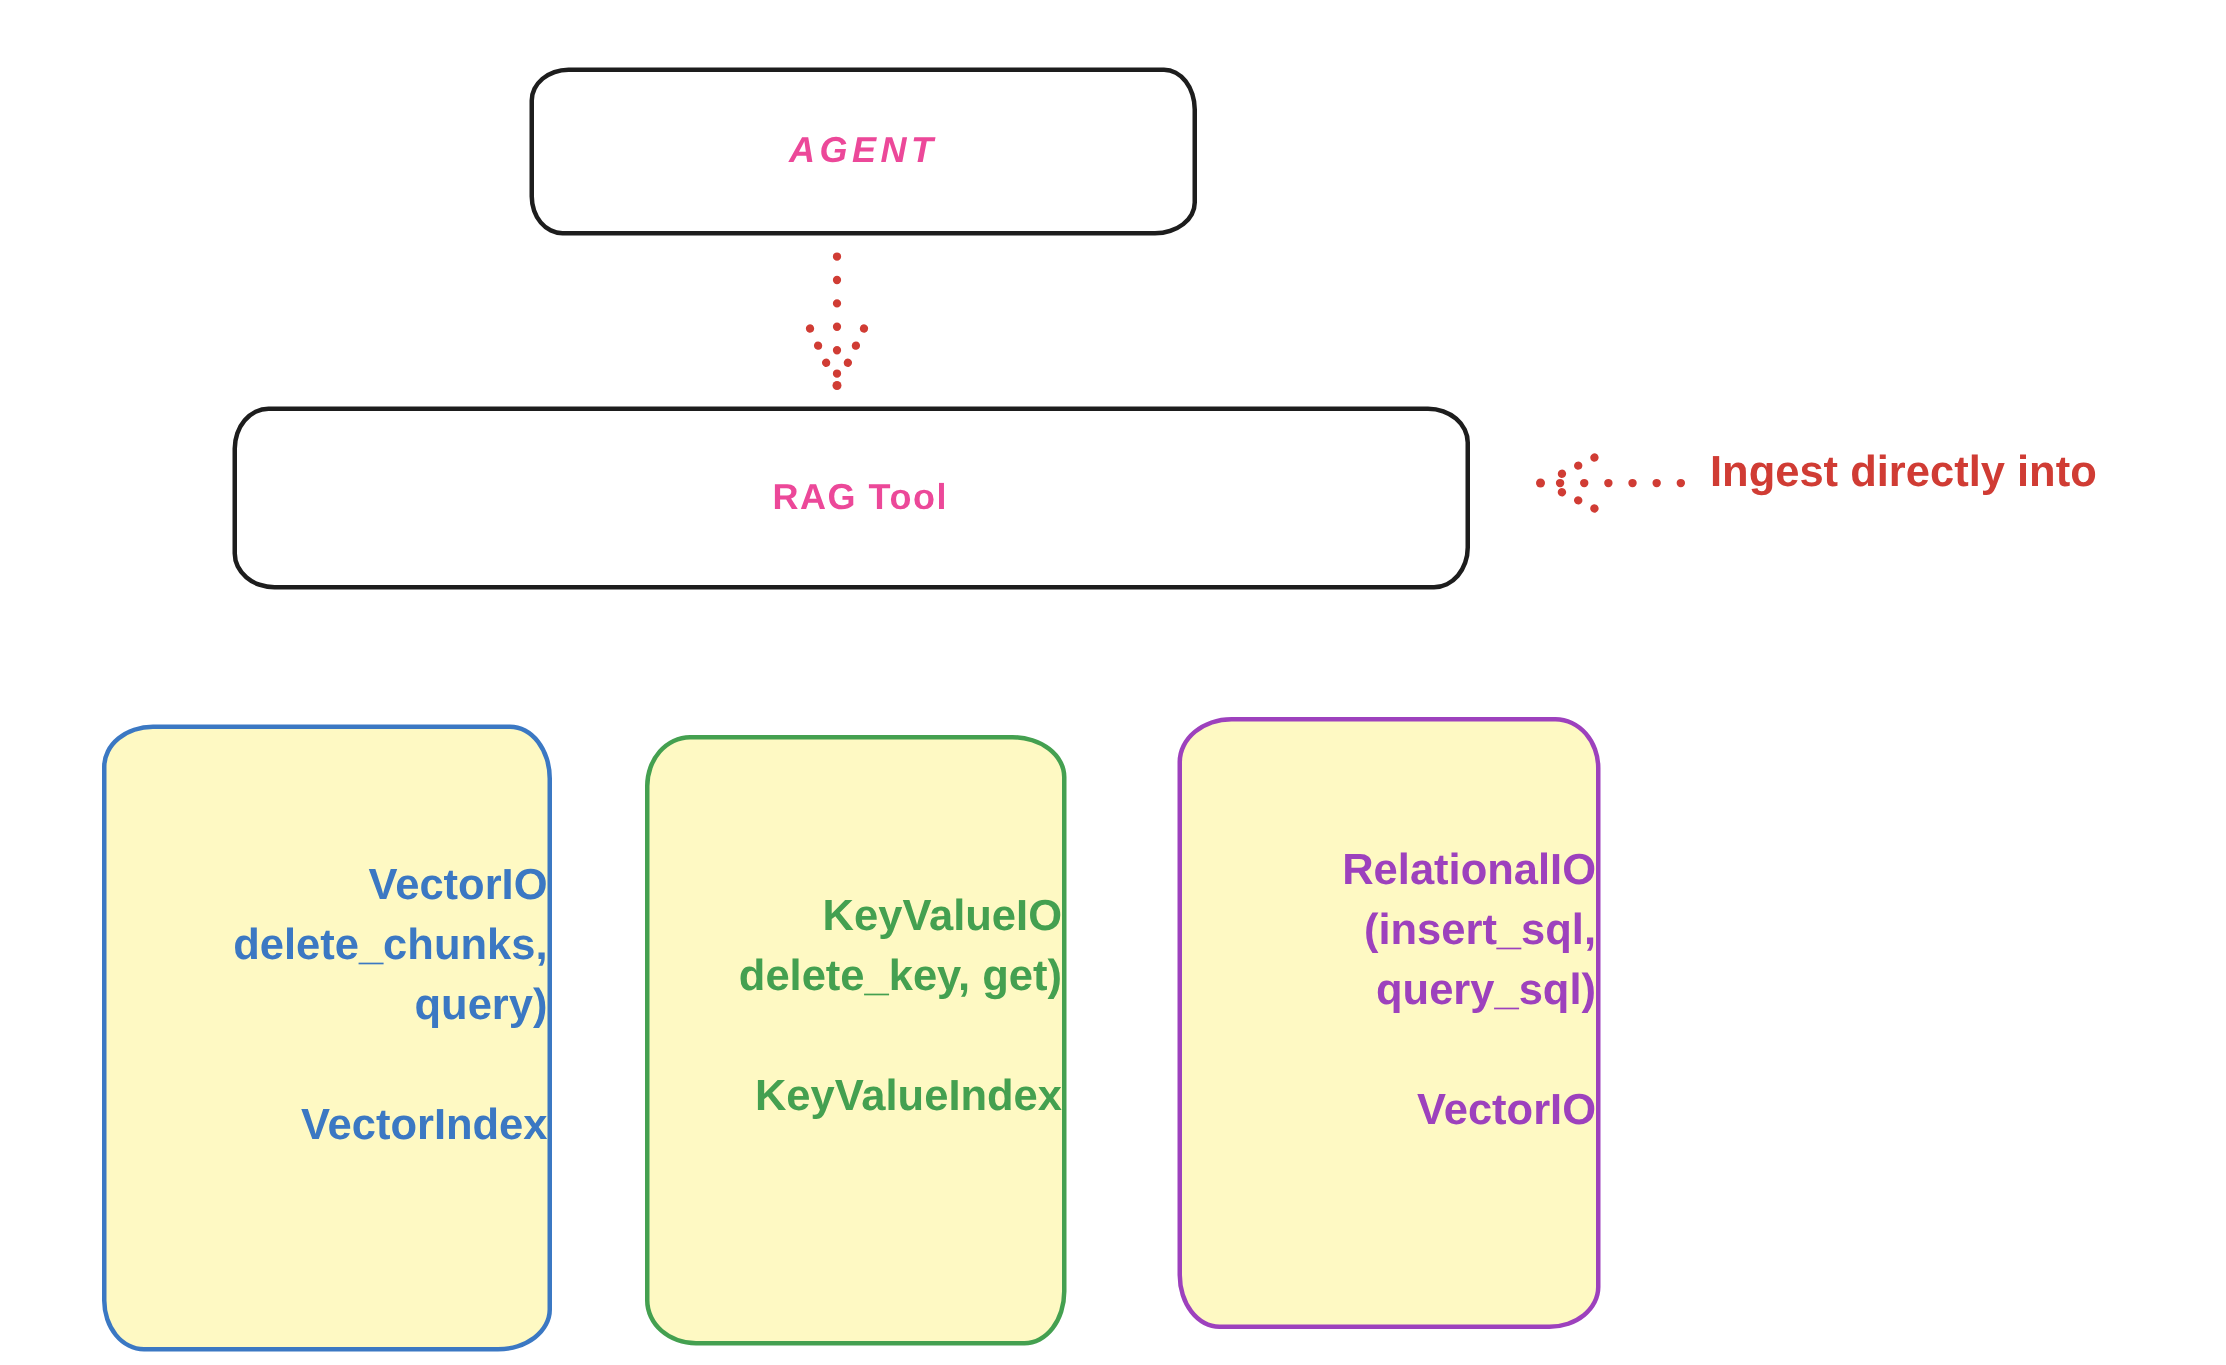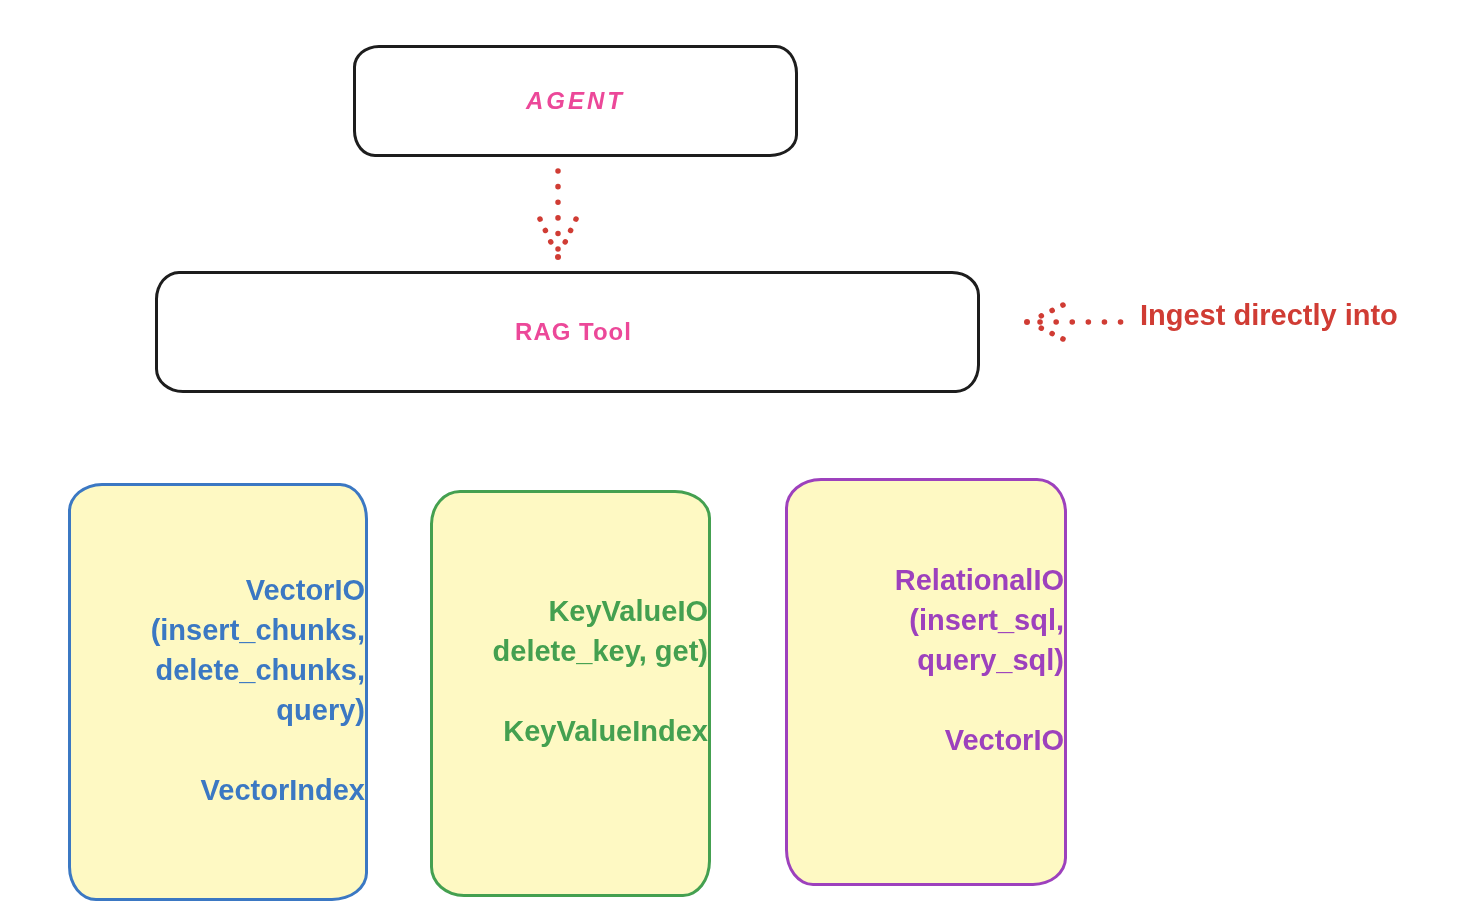--- a/index.html
+++ b/index.html
@@ -128,21 +128,20 @@
       <circle cx="1027" cy="322" r="3" fill="#d03c34" stroke="none"></circle>
     </g>
   </svg>
 
   <div class="annotation">
     <div>Ingest directly into</div>
   </div>
 
   <div class="io-box io-box-vector">
     <div>VectorIO</div>
-    <div>(insert_chunks,</div>
     <div>delete_chunks,</div>
     <div>query)</div>
     <div class="io-gap"></div>
     <div>VectorIndex</div>
   </div>
 
   <div class="io-box io-box-keyvalue">
     <div>KeyValueIO</div>
     <div>delete_key, get)</div>
     <div class="io-gap"></div>

